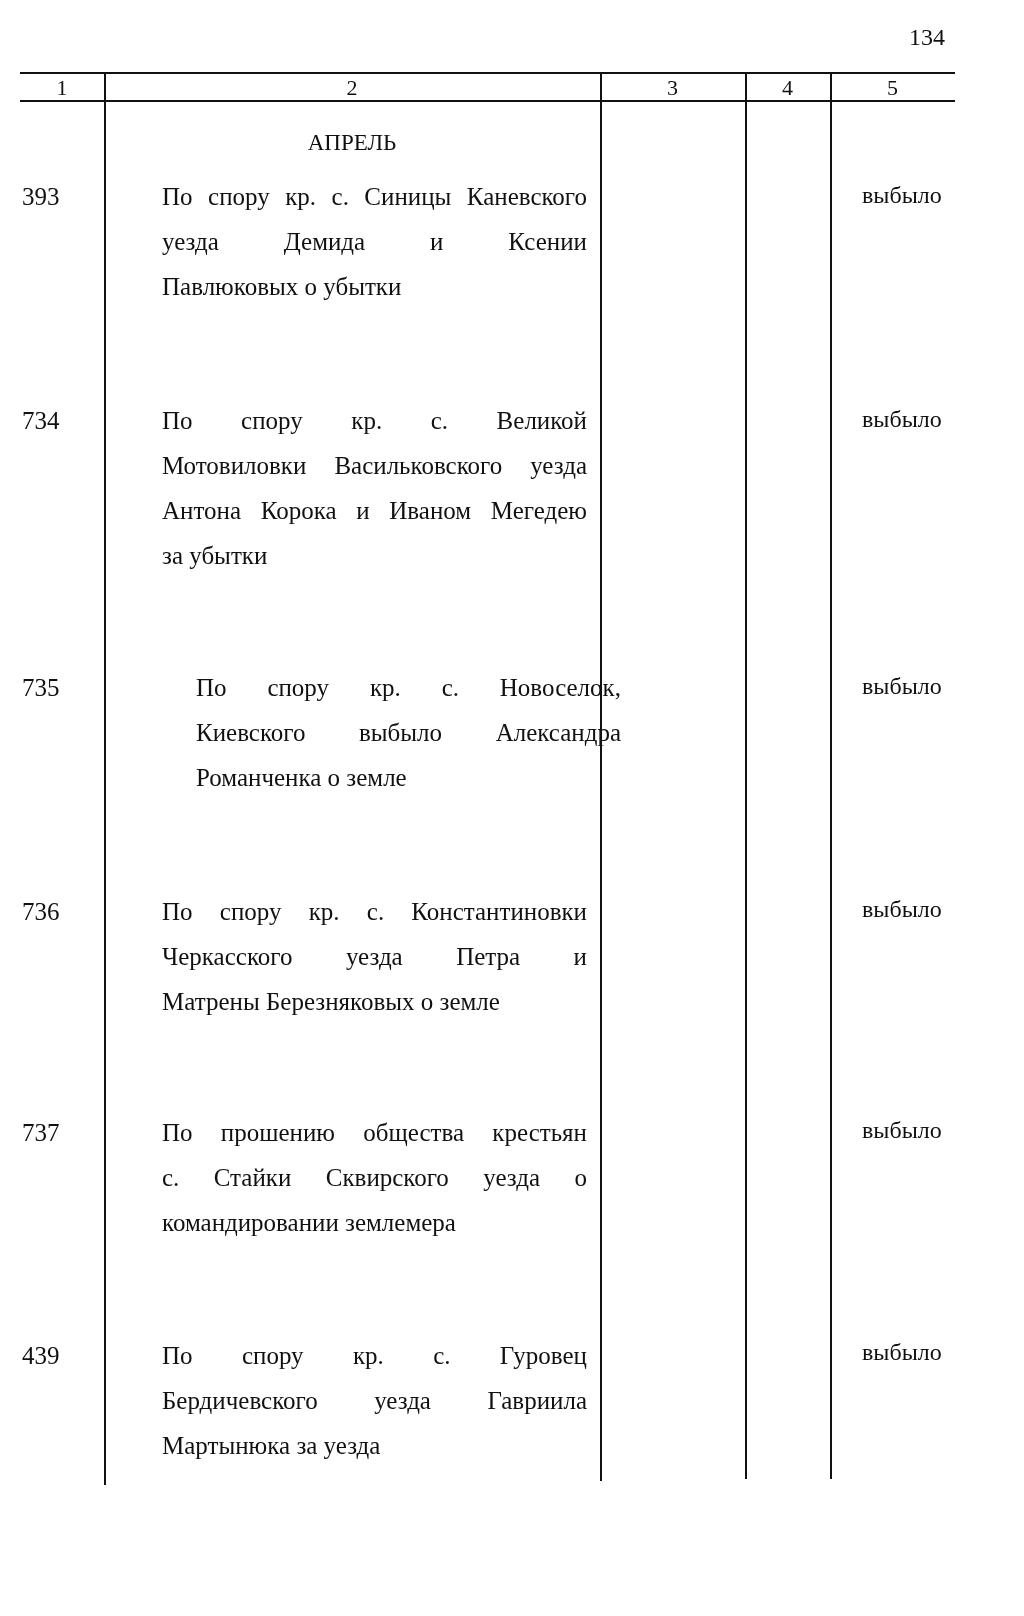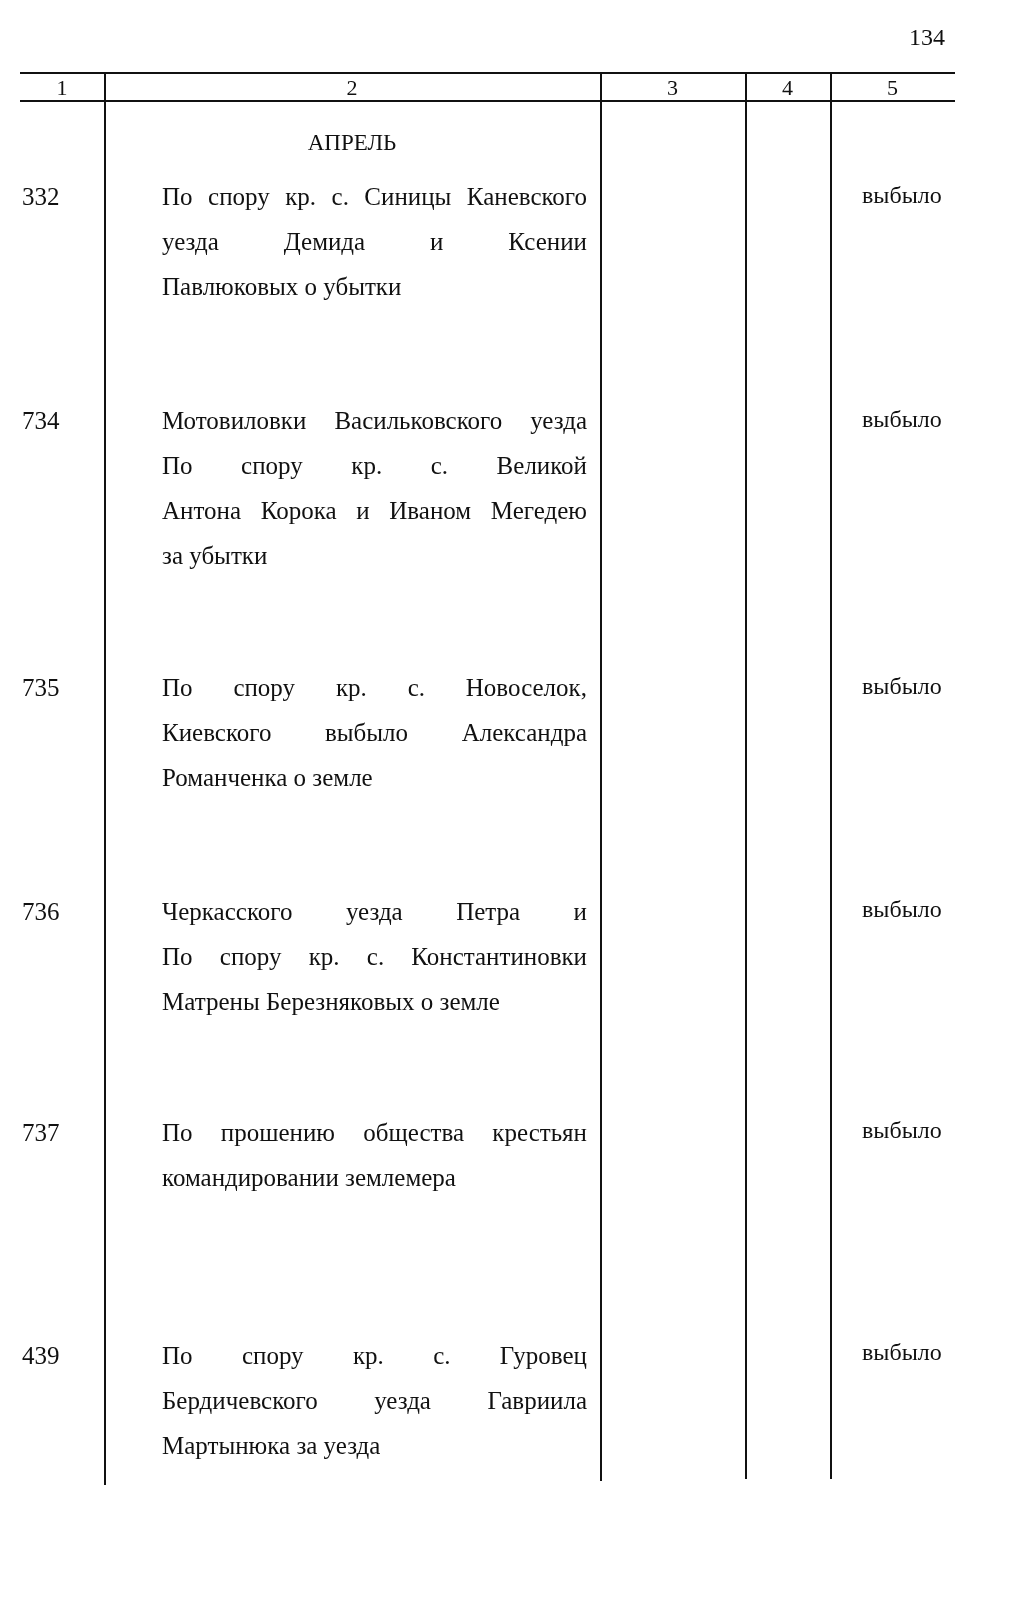--- a/index.html
+++ b/index.html
@@ -102,64 +102,65 @@
 
 <div class="head-cell" style="left:20px; width:84px;">1</div>
 <div class="head-cell" style="left:104px; width:496px;">2</div>
 <div class="head-cell" style="left:600px; width:145px;">3</div>
 <div class="head-cell" style="left:745px; width:85px;">4</div>
 <div class="head-cell" style="left:830px; width:125px;">5</div>
 
 <div class="month">АПРЕЛЬ</div>
 
 <div>
-  <div class="row-num" style="top:182px;">332</div>
+  <div class="row-num" style="top:182px;">393</div>
   <div class="row-desc" style="top:174px;">
     <span class="ln" style="white-space: normal;">По спору кр. с. Синицы Каневского</span>
     <span class="ln" style="white-space: normal;">уезда Демида и Ксении</span>
     <span class="ln last" style="white-space: normal;">Павлюковых о убытки</span>
   </div>
   <div class="row-status" style="top:180px;">выбыло</div>
 </div>
 
 <div>
   <div class="row-num" style="top:406px;">734</div>
   <div class="row-desc" style="top:398px;">
+    <span class="ln" style="white-space: normal;">По спору кр. с. Великой</span>
     <span class="ln" style="white-space: normal;">Мотовиловки Васильковского уезда</span>
-    <span class="ln" style="white-space: normal;">По спору кр. с. Великой</span>
     <span class="ln" style="white-space: normal;">Антона Корока и Иваном Мегедею</span>
     <span class="ln last" style="white-space: normal;">за убытки</span>
   </div>
   <div class="row-status" style="top:404px;">выбыло</div>
 </div>
 
 <div>
   <div class="row-num" style="top:673px;">735</div>
-  <div class="row-desc" style="top:665px;">
+  <div class="row-desc" style="top:665px;margin-left:34px;">
     <span class="ln" style="white-space: normal;">По спору кр. с. Новоселок,</span>
     <span class="ln" style="white-space: normal;">Киевского выбыло Александра</span>
     <span class="ln last" style="white-space: normal;">Романченка о земле</span>
   </div>
   <div class="row-status" style="top:671px;">выбыло</div>
 </div>
 
 <div>
   <div class="row-num" style="top:897px;">736</div>
   <div class="row-desc" style="top:889px;">
+    <span class="ln" style="white-space: normal;">По спору кр. с. Константиновки</span>
     <span class="ln" style="white-space: normal;">Черкасского уезда Петра и</span>
-    <span class="ln" style="white-space: normal;">По спору кр. с. Константиновки</span>
     <span class="ln last" style="white-space: normal;">Матрены Березняковых о земле</span>
   </div>
   <div class="row-status" style="top:894px;">выбыло</div>
 </div>
 
 <div>
   <div class="row-num" style="top:1118px;">737</div>
   <div class="row-desc" style="top:1110px;">
     <span class="ln" style="white-space: normal;">По прошению общества крестьян</span>
+    <span class="ln" style="white-space: normal;">с. Стайки Сквирского уезда о</span>
     <span class="ln last" style="white-space: normal;">командировании землемера</span>
   </div>
   <div class="row-status" style="top:1115px;">выбыло</div>
 </div>
 
 <div>
   <div class="row-num" style="top:1341px;">439</div>
   <div class="row-desc" style="top:1333px;">
     <span class="ln" style="white-space: normal;">По спору кр. с. Гуровец</span>
     <span class="ln" style="white-space: normal;">Бердичевского уезда Гавриила</span>

